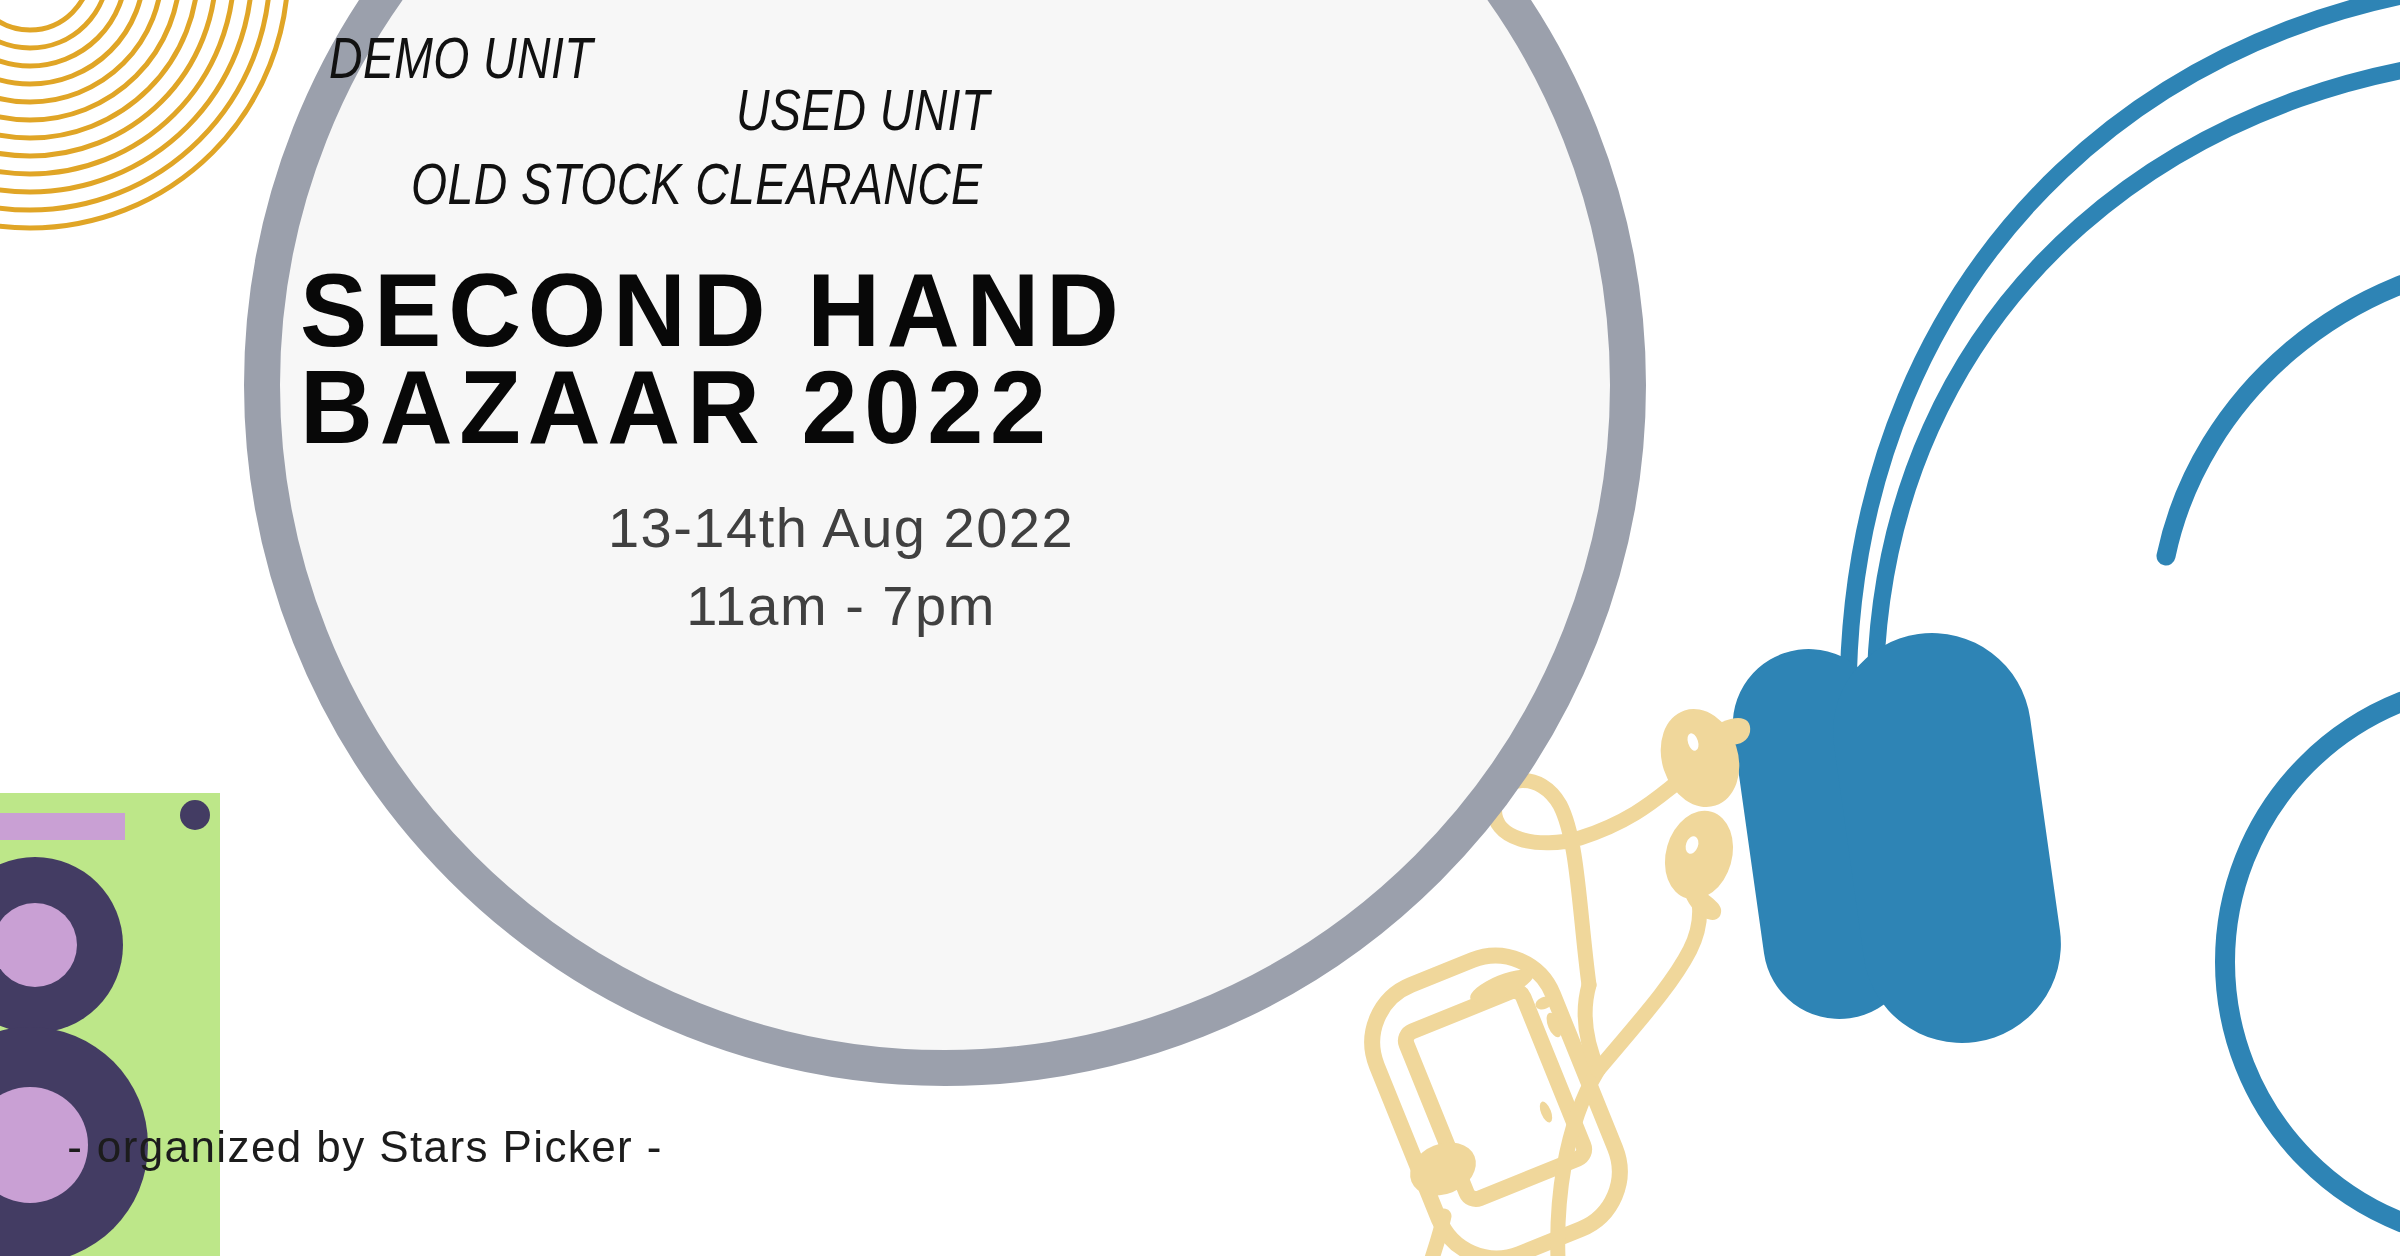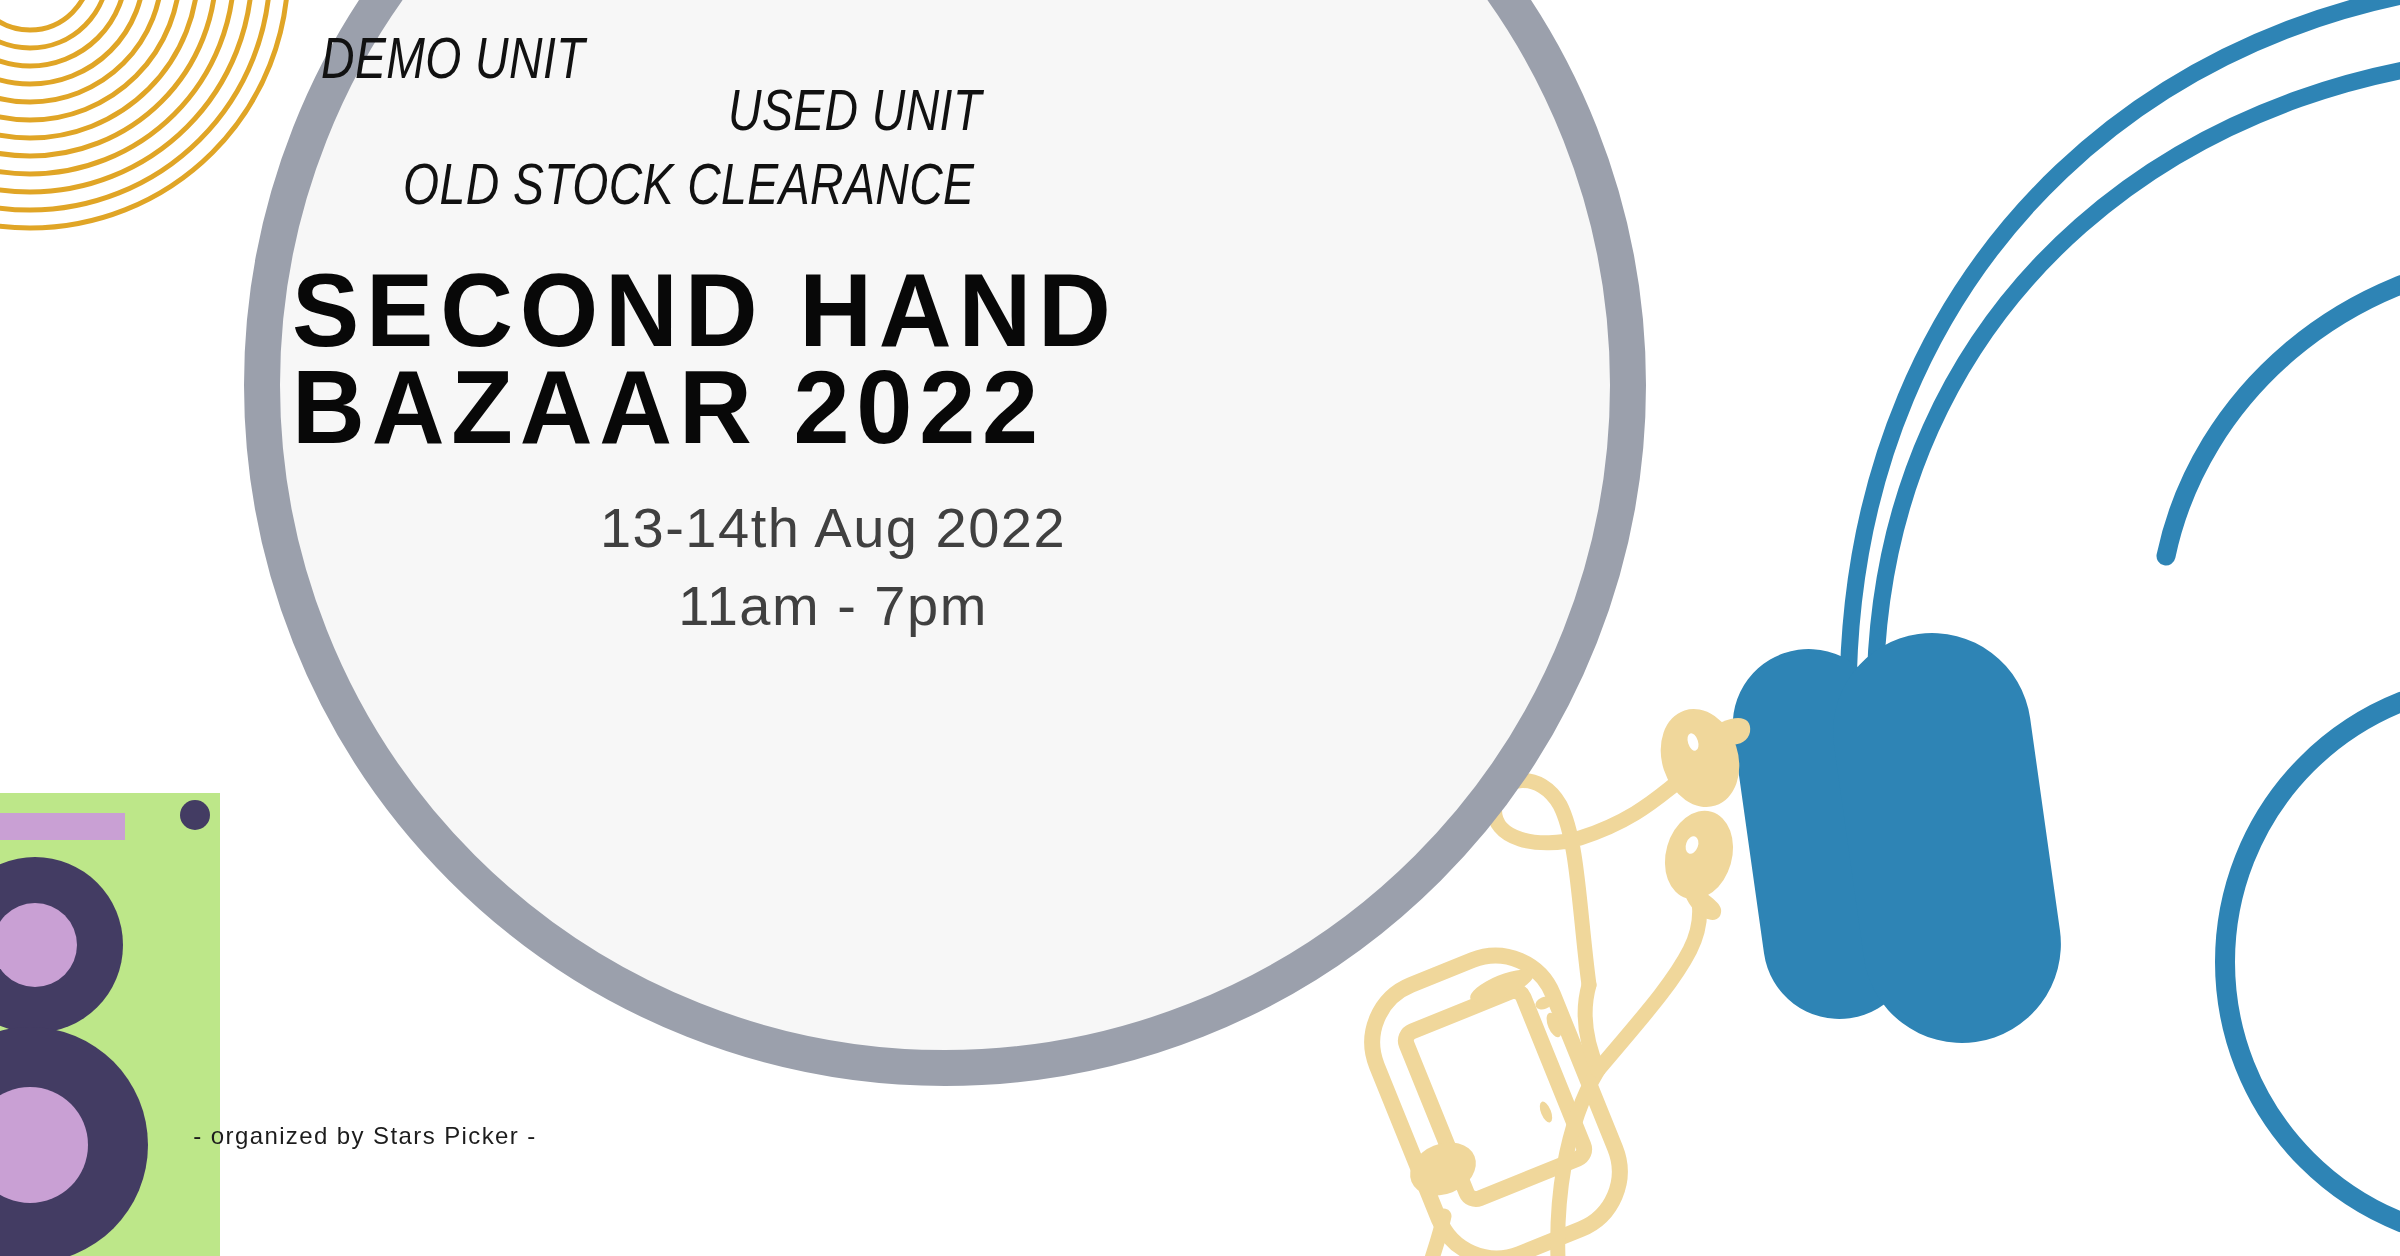--- a/index.html
+++ b/index.html
@@ -15,21 +15,21 @@
     width:2400px; height:1256px;
     overflow:hidden;
     background:#ffffff;
   }
   .layer { position:absolute; top:0; left:0; width:2400px; height:1256px; }
   .layer svg { display:block; width:2400px; height:1256px; }
 
   
   #text-block {
     position:absolute;
-    left:243px; top:0px;
+    left:251px; top:0px;
     width:1400px; height:1100px;
     z-index:40;
   }
   .kicker {
     font-family:"Liberation Sans", sans-serif;
     font-style:italic;
     font-weight:400;
     font-size:58px;
     letter-spacing:0.5px;
     color:#111111;
@@ -73,21 +73,21 @@
   #schedule-1 { top:500px; }
   #schedule-2 { top:578px; }
 
   #organizer {
     position:absolute;
     left:0px; top:1122px;
     width:730px;
     text-align:center;
     font-family:"Liberation Sans", sans-serif;
     font-weight:400;
-    font-size:24px;
+    font-size:44px;
     letter-spacing:1.4px;
     color:#1c1c1c;
     white-space:nowrap;
     z-index:40;
   }
 </style>
 </head>
 <body>
 
 <div id="poster">

